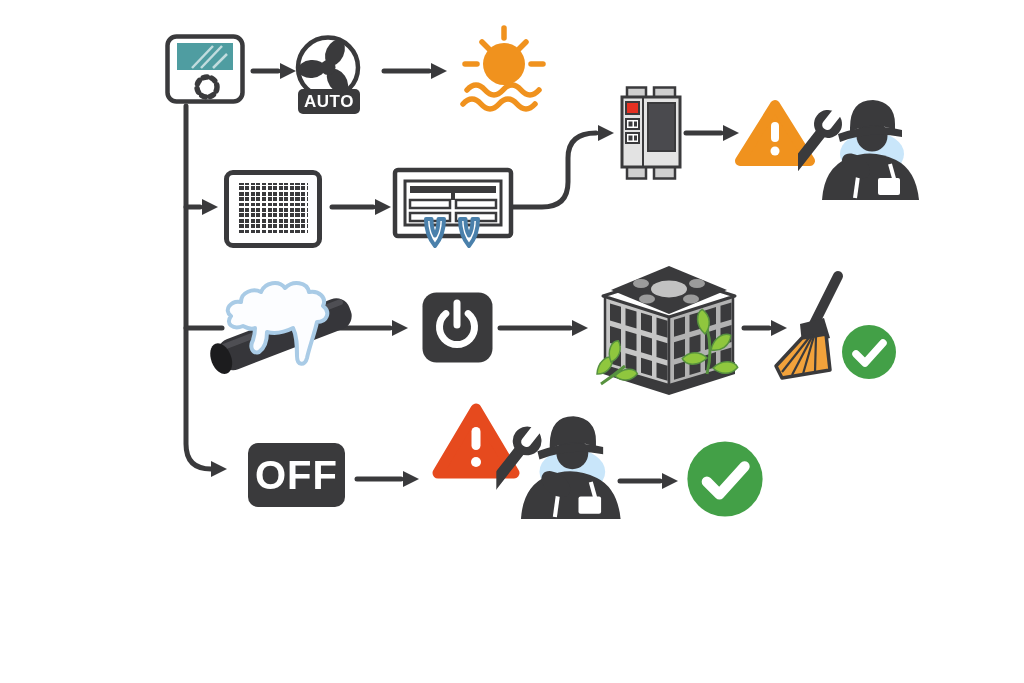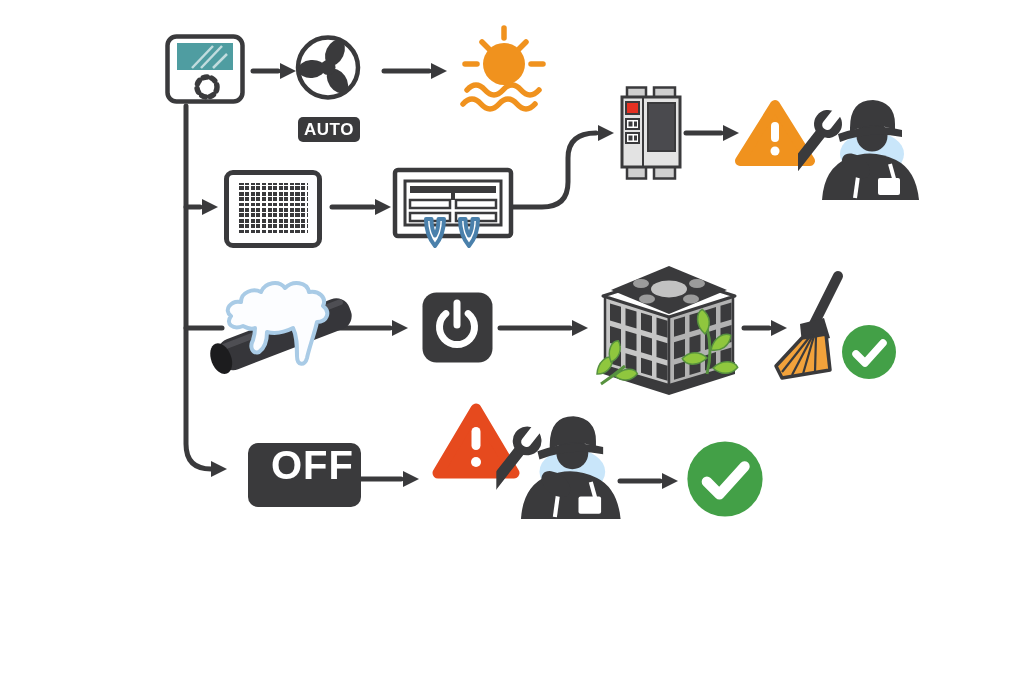--- a/index.html
+++ b/index.html
@@ -2,24 +2,24 @@
 <html><head>
 <meta charset="utf-8">
 <style>
   html,body{margin:0;padding:0;background:#fff;}
   #canvas{position:relative;width:1024px;height:683px;background:#ffffff;overflow:hidden;
           font-family:"Liberation Sans",sans-serif;}
   .node{position:absolute;}
   svg{display:block;overflow:visible;}
   .badge{position:absolute;background:#3a3a3c;color:#fff;font-weight:bold;
          display:flex;align-items:center;justify-content:center;border-radius:5px;}
-  #auto-badge{left:6px;top:82px;width:62px;height:25px;font-size:17px;letter-spacing:.5px;}
+  #auto-badge{left:6px;top:54px;width:62px;height:25px;font-size:17px;letter-spacing:.5px;}
   #off-button{left:248px;top:443px;width:97px;height:64px;border-radius:10px;
               font-size:40px;letter-spacing:1px;position:absolute;background:#3a3a3c;color:#fff;
-              font-weight:bold;display:flex;align-items:flex-start;justify-content:center;padding-left:16px;}
+              font-weight:bold;display:flex;align-items:center;justify-content:center;}
   .mesh{position:absolute;left:14px;top:13px;width:70px;height:52px;background-color:#3a3a3c;
         background-image:repeating-linear-gradient(0deg,#fff 0 1.5px,transparent 1.5px 5.4px),
                          repeating-linear-gradient(90deg,#fff 0 1.5px,transparent 1.5px 5.6px);}
   .filter-frame{position:absolute;inset:0;border:5px solid #3a3a3c;border-radius:9px;background:#fff;}
 </style>
 </head>
 <body>
 
 <div id="canvas">
 

